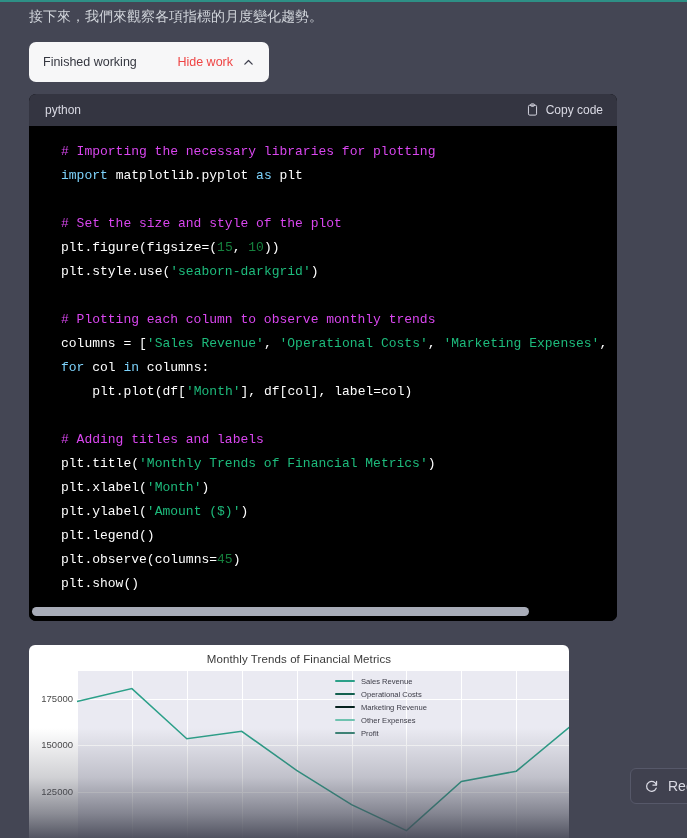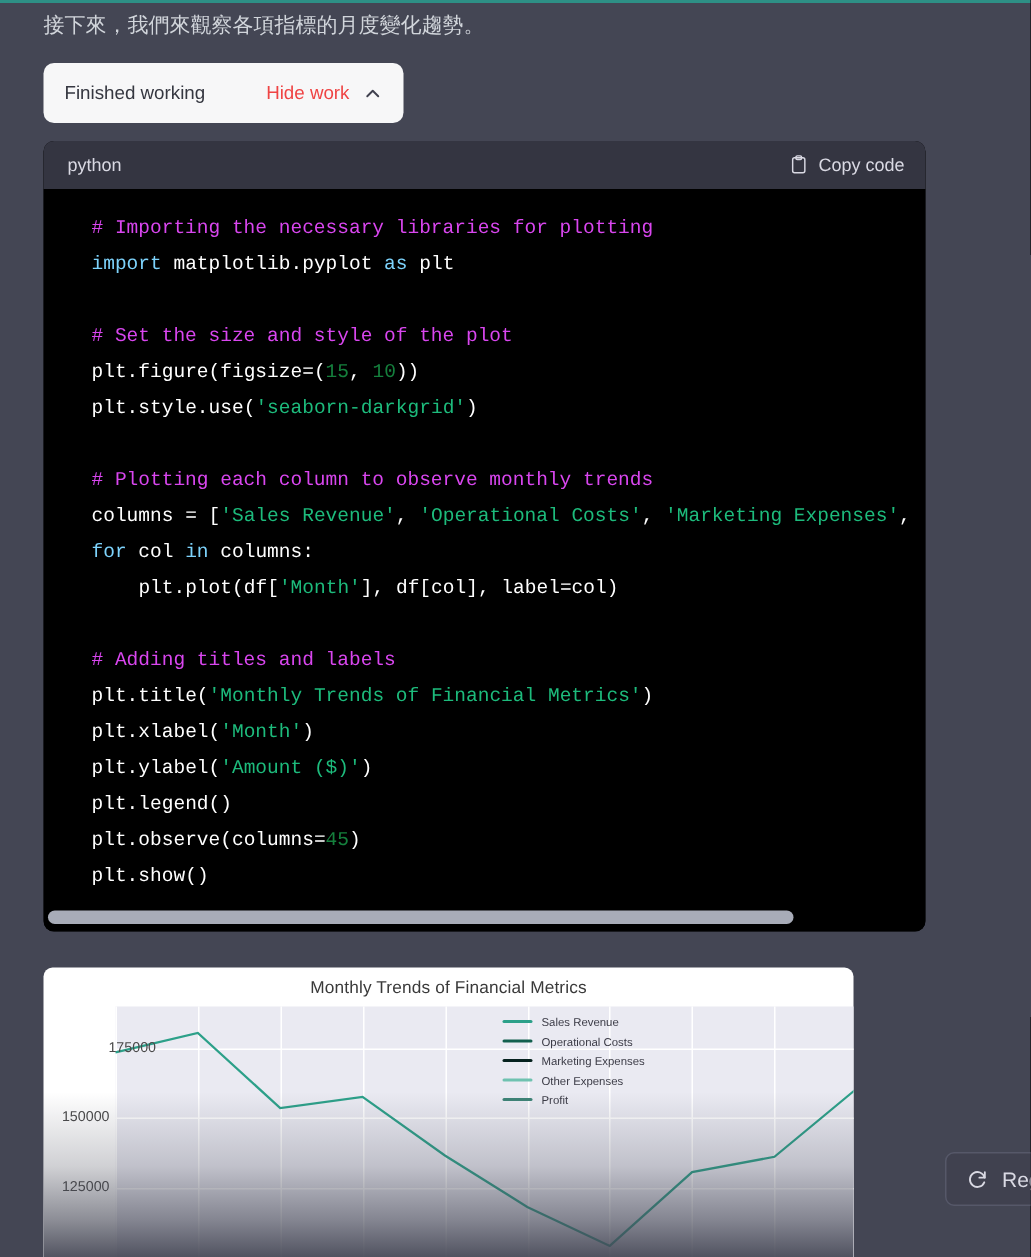--- a/index.html
+++ b/index.html
@@ -345,37 +345,37 @@
           <div class="grid-v" style="left: 494.182px;"></div>
           <div class="grid-v" style="left: 549.091px;"></div>
           <div class="grid-h" style="top: 27.8333px;"></div>
           <div class="grid-h" style="top: 74.2222px;"></div>
           <div class="grid-h" style="top: 120.611px;"></div>
           <svg class="series" width="604" height="167">
             <polyline points="0.0,30.6 54.9,17.6 109.8,67.7 164.7,60.3 219.6,99.3 274.5,133.6 329.5,159.6 384.4,110.4 439.3,100.2 494.2,54.7 549.1,21.3 604.0,39.9" fill="none" stroke="#2ca089" stroke-width="1.5"></polyline>
           </svg>
         </div>
       <div id="ytick-holder">
-          <div class="ytick-box" style="top: 21.8333px; margin-left: 31px;">175000</div>
+          <div class="ytick-box" style="top: 21.8333px;">175000</div>
           <div class="ytick-box" style="top: 68.2222px;">150000</div>
           <div class="ytick-box" style="top: 114.611px;">125000</div>
         </div>
 
       <div class="legend" id="legend">
           <div class="legend-row">
             <span class="legend-swatch" style="background: rgb(44, 160, 137);"></span>
             <span class="legend-label">Sales Revenue</span>
           </div>
           <div class="legend-row">
             <span class="legend-swatch" style="background: rgb(19, 96, 79);"></span>
             <span class="legend-label">Operational Costs</span>
           </div>
           <div class="legend-row">
             <span class="legend-swatch" style="background: rgb(6, 34, 31);"></span>
-            <span class="legend-label">Marketing Expenses</span>
+            <span class="legend-label">Marketing Revenue</span>
           </div>
           <div class="legend-row">
             <span class="legend-swatch" style="background: rgb(111, 194, 176);"></span>
             <span class="legend-label">Other Expenses</span>
           </div>
           <div class="legend-row">
             <span class="legend-swatch" style="background: rgb(61, 131, 118);"></span>
             <span class="legend-label">Profit</span>
           </div>
         </div>

